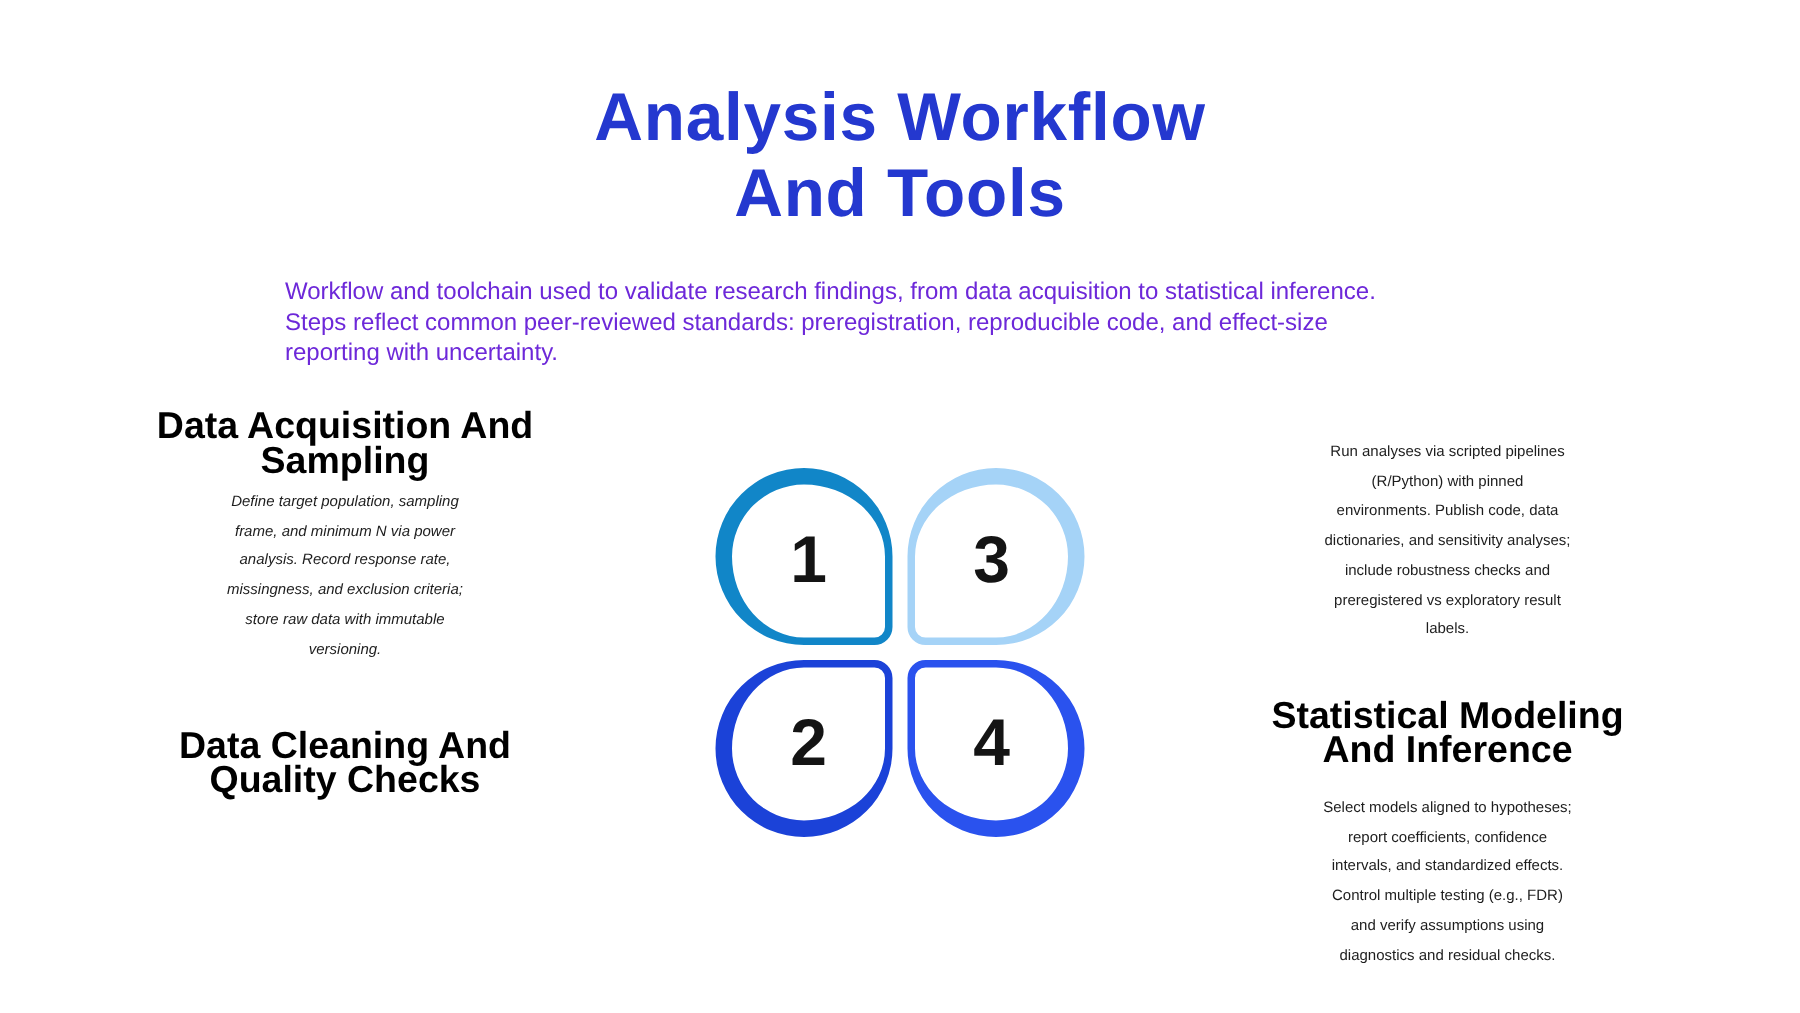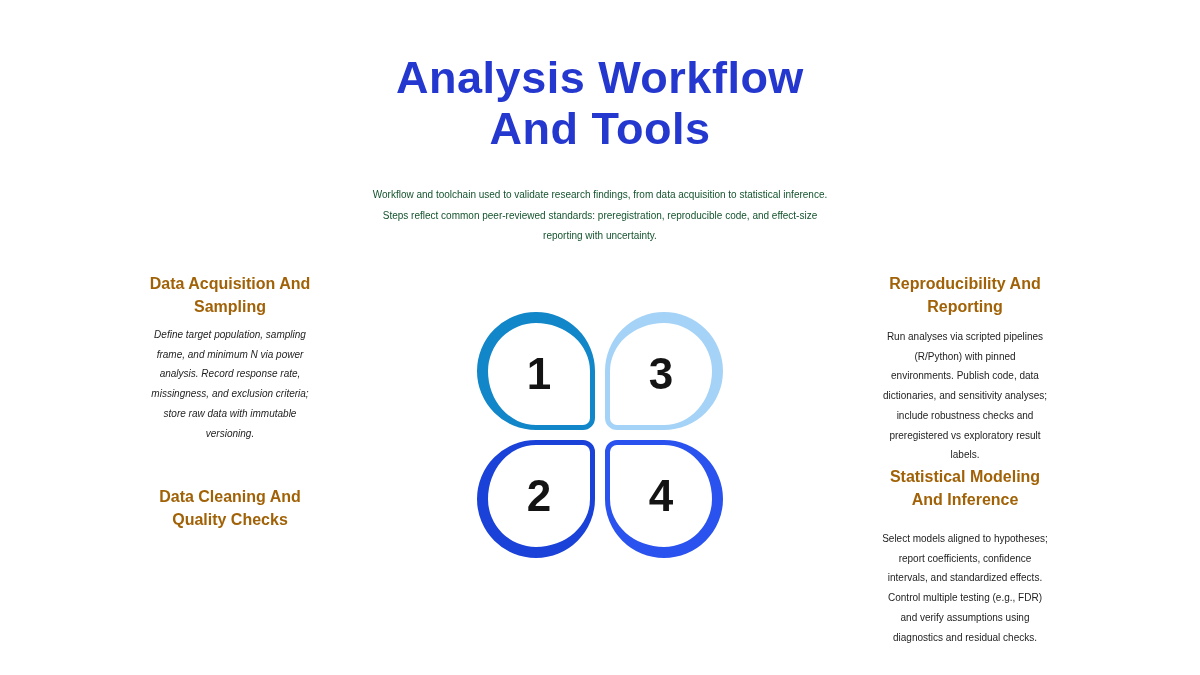--- a/index.html
+++ b/index.html
@@ -25,50 +25,49 @@
     font-weight: 800;
     letter-spacing: 0.5px;
   }
   .subtitle {
     position: absolute;
     top: 185px;
     left: 50%;
     transform: translateX(-50%);
     width: 820px;
     margin: 0;
-    text-align: center;
-    font-size: 10px;
+    font-size: 16px;
     line-height: 20.5px;
-    color: #14532d;
+    color: #6d28d9;
   }
 
   .block {
     position: absolute;
     width: 350px;
     text-align: center;
   }
   .block h2 {
     margin: 0;
-    font-size: 16px;
+    font-size: 25px;
     line-height: 22.5px;
     font-weight: 800;
-    color: #a16207;
+    color: #000000;
   }
   .block p {
     margin: 0;
     font-size: 10px;
     line-height: 19.7px;
     color: #1d1d1d;
   }
   .pos-1 { left: 55px;  top: 273px; }
   .pos-1 p { margin-top: 7px; }
   .pos-2 { left: 55px;  top: 486px; }
   .pos-2 p { margin-top: 18px; }
   .pos-3 { left: 790px; top: 273px; }
-  .pos-3 p { margin-top: 9px; }
+  .pos-3 p { margin-top: 19px; }
   .pos-4 { left: 790px; top: 466px; }
   .pos-4 p { margin-top: 18px; }
 
   .motif {
     position: absolute;
     left: 477px;
     top: 312px;
     display: grid;
     grid-template-columns: 118px 118px;
     grid-template-rows: 118px 118px;
@@ -118,22 +117,20 @@
 store raw data with immutable
 versioning.</p>
   </section>
 
   <section class="block pos-2">
     <h2 class="pre">Data Cleaning And
 Quality Checks</h2>
   </section>
 
   <section class="block pos-3">
-    <h2 class="pre">Reproducibility And
-Reporting</h2>
     <p class="pre" style="font-style: normal;">Run analyses via scripted pipelines
 (R/Python) with pinned
 environments. Publish code, data
 dictionaries, and sensitivity analyses;
 include robustness checks and
 preregistered vs exploratory result
 labels.</p>
   </section>
 
   <section class="block pos-4">

